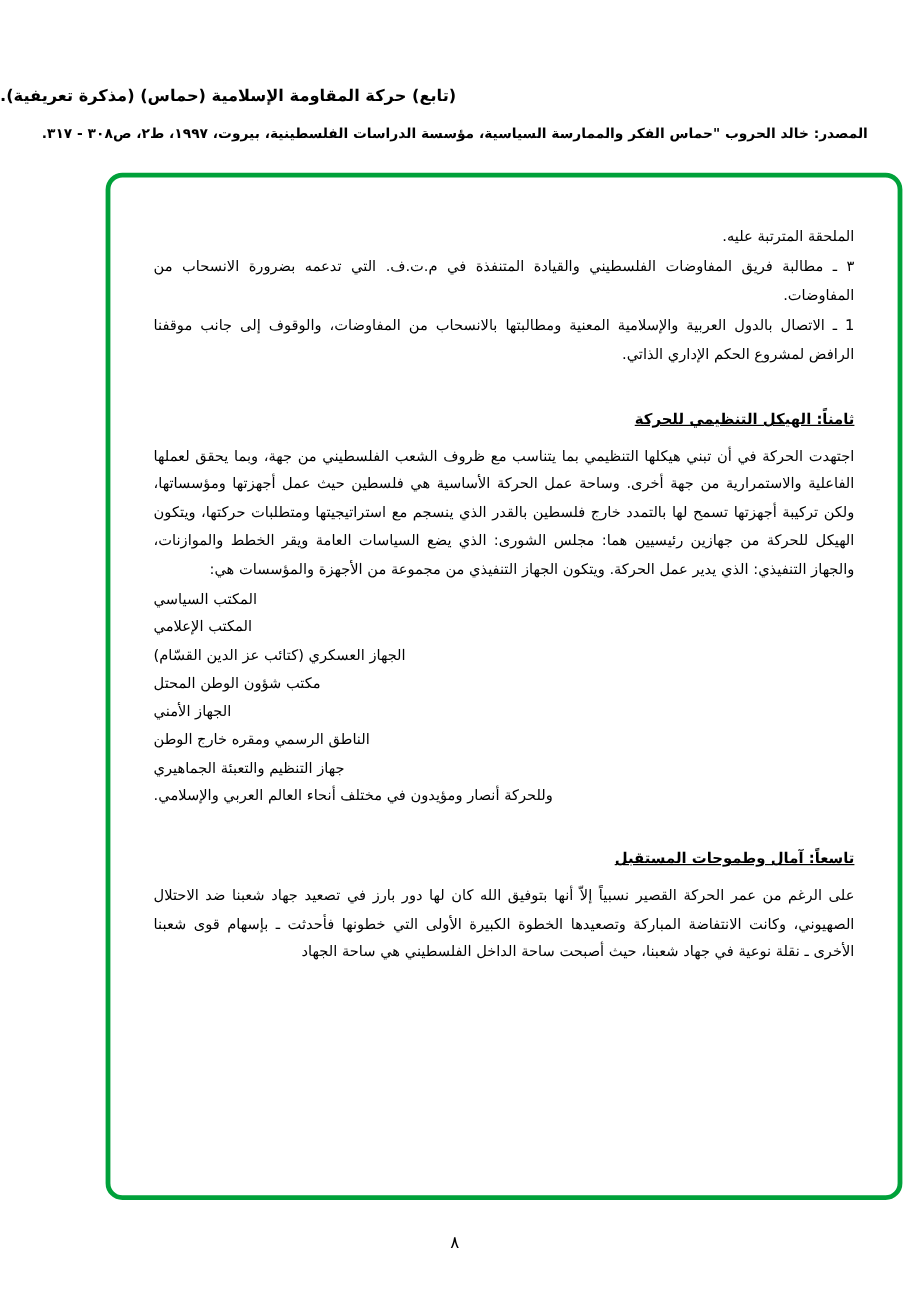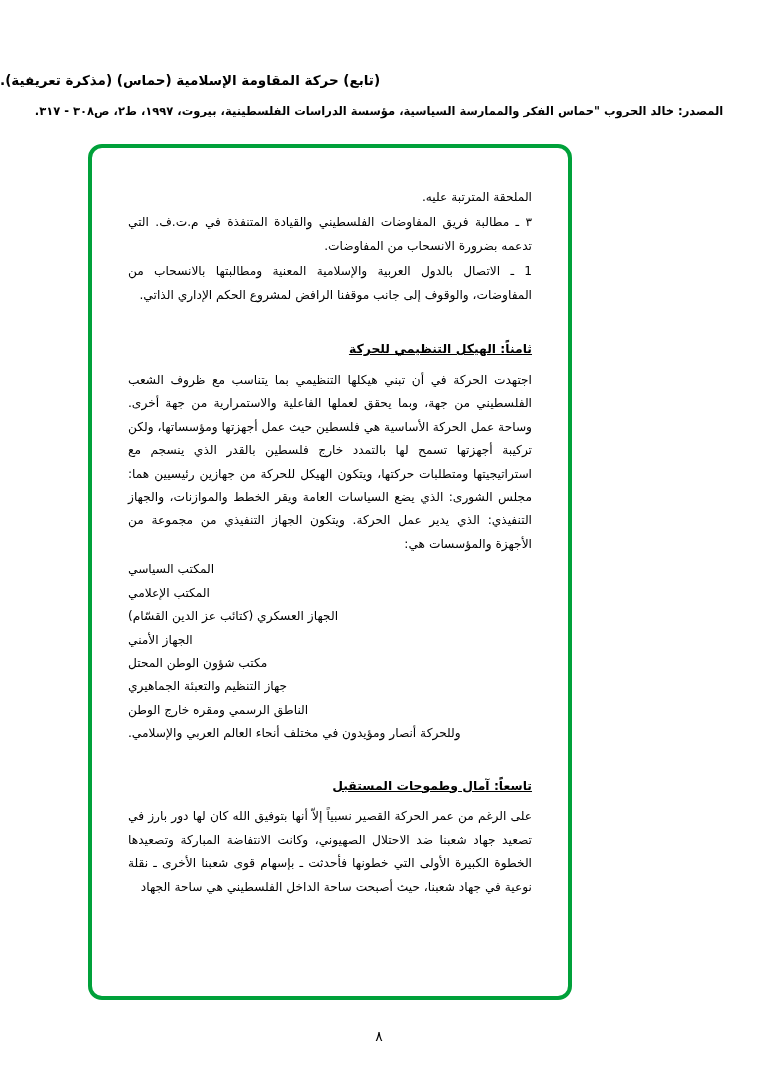--- a/index.html
+++ b/index.html
@@ -38,21 +38,21 @@
     right: 0;
     text-align: center;
     font-size: 11.5px;
     font-weight: bold;
     direction: rtl;
   }
   .frame {
     position: absolute;
     top: 144px;
     left: 88px;
-    width: 484px;
+    width: 664px;
     height: 856px;
     border: 4px solid #00a13a;
     border-radius: 14px;
     box-sizing: border-box;
     background: #ffffff;
   }
   .frame-inner {
     position: absolute;
     top: 38px;
     right: 36px;
@@ -126,24 +126,24 @@
       <div class="gap-md"></div>
 
       <p class="heading">ثامناً: الهيكل التنظيمي للحركة</p>
 
       <p class="para body-block">اجتهدت الحركة في أن تبني هيكلها التنظيمي بما يتناسب مع ظروف الشعب الفلسطيني من جهة، وبما يحقق لعملها الفاعلية والاستمرارية من جهة أخرى. وساحة عمل الحركة الأساسية هي فلسطين حيث عمل أجهزتها ومؤسساتها، ولكن تركيبة أجهزتها تسمح لها بالتمدد خارج فلسطين بالقدر الذي ينسجم مع استراتيجيتها ومتطلبات حركتها، ويتكون الهيكل للحركة من جهازين رئيسيين هما: مجلس الشورى: الذي يضع السياسات العامة ويقر الخطط والموازنات، والجهاز التنفيذي: الذي يدير عمل الحركة. ويتكون الجهاز التنفيذي من مجموعة من الأجهزة والمؤسسات هي:</p>
 
       <div class="center-list">
         <div>المكتب السياسي</div>
         <div>المكتب الإعلامي</div>
         <div>الجهاز العسكري (كتائب عز الدين القسّام)</div>
+        <div>مكتب شؤون الوطن المحتل</div>
         <div>الجهاز الأمني</div>
-        <div>مكتب شؤون الوطن المحتل</div>
+        <div>الناطق الرسمي ومقره خارج الوطن</div>
         <div>جهاز التنظيم والتعبئة الجماهيري</div>
-        <div>الناطق الرسمي ومقره خارج الوطن</div>
         <div>وللحركة أنصار ومؤيدون في مختلف أنحاء العالم العربي والإسلامي.</div>
       </div>
 
       <div class="gap-md"></div>
 
       <p class="heading">تاسعاً: آمال وطموحات المستقبل</p>
 
       <p class="para body-block">على الرغم من عمر الحركة القصير نسبياً إلاّ أنها بتوفيق الله كان لها دور بارز في تصعيد جهاد شعبنا ضد الاحتلال الصهيوني، وكانت الانتفاضة المباركة وتصعيدها الخطوة الكبيرة الأولى التي خطونها فأحدثت ـ بإسهام قوى شعبنا الأخرى ـ نقلة نوعية في جهاد شعبنا، حيث أصبحت ساحة الداخل الفلسطيني هي ساحة الجهاد</p>
 
     </div>

